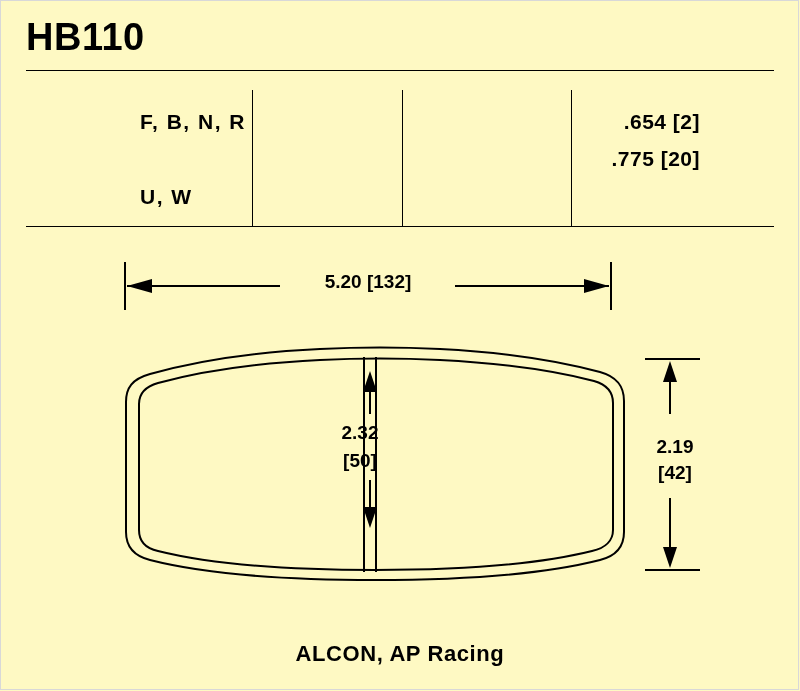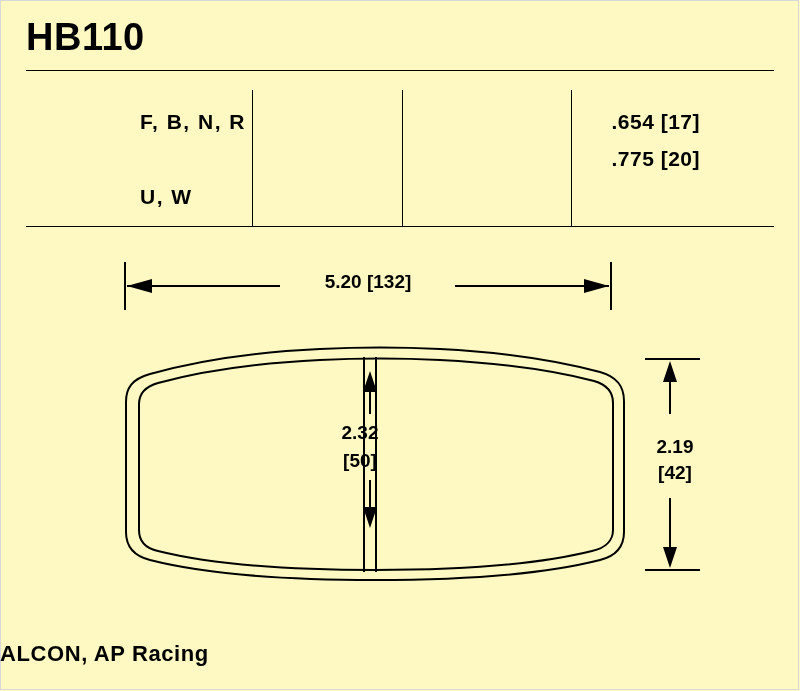--- a/index.html
+++ b/index.html
@@ -70,21 +70,21 @@
     text-align: center;
   }
   .dim-label.stacked {
     line-height: 1.25;
   }
   #brand {
     position: absolute;
     left: 0;
     top: 641px;
     width: 800px;
-    text-align: left;
+    text-align: center;
     font-size: 22px;
     font-weight: bold;
     letter-spacing: 0.6px;
   }
   svg.overlay {
     position: absolute;
     left: 0;
     top: 0;
     width: 800px;
     height: 691px;
@@ -102,21 +102,21 @@
   <div class="hrule" style="left:26px; top:70px; width:748px;"></div>
   <div class="hrule" style="left:26px; top:226px; width:748px;"></div>
 
   <div class="vrule" style="left:252px; top:90px; height:136px;"></div>
   <div class="vrule" style="left:402px; top:90px; height:136px;"></div>
   <div class="vrule" style="left:571px; top:90px; height:136px;"></div>
 
   <div class="compound-cell" style="left:108px; top:110px;">F, B, N, R</div>
   <div class="compound-cell" style="left:108px; top:185px;text-align:center;">U, W</div>
 
-  <div class="thickness-cell" style="left:500px; top:110px; width:200px;">.654 [17]</div>
+  <div class="thickness-cell" style="left:500px; top:110px; width:200px;">.654 [2]</div>
   <div class="thickness-cell" style="left:500px; top:147px; width:200px;">.775 [20]</div>
   <div class="thickness-cell" style="left:500px; top:185px; width:200px;"></div>
 
   <div class="dim-label" style="left:268px; top:271px; width:200px;">5.20 [132]</div>
 
   <div class="dim-label stacked" style="left:290px; top:421px; width:140px;">2.32</div>
   <div class="dim-label stacked" style="left:290px; top:449px; width:140px;">[50]</div>
 
   <div class="dim-label stacked" style="left:620px; top:421px; width:110px;margin-top:14px;">2.19</div>
   <div class="dim-label stacked" style="left:620px; top:461px; width:110px;">[42]</div>

